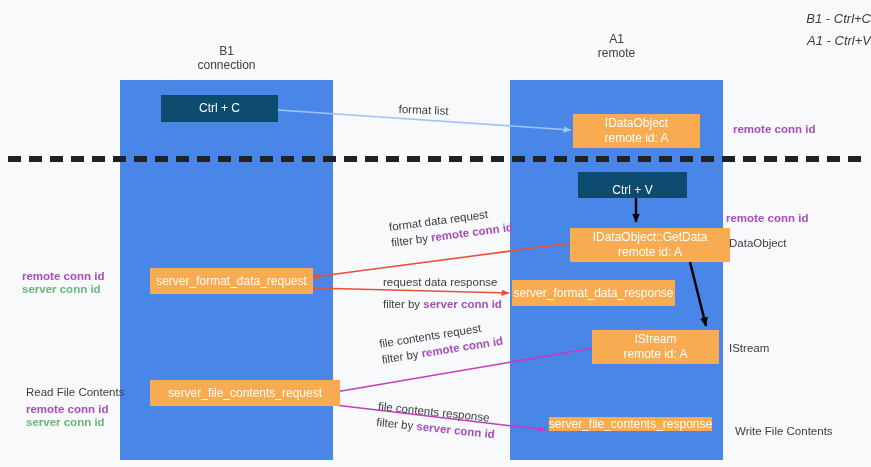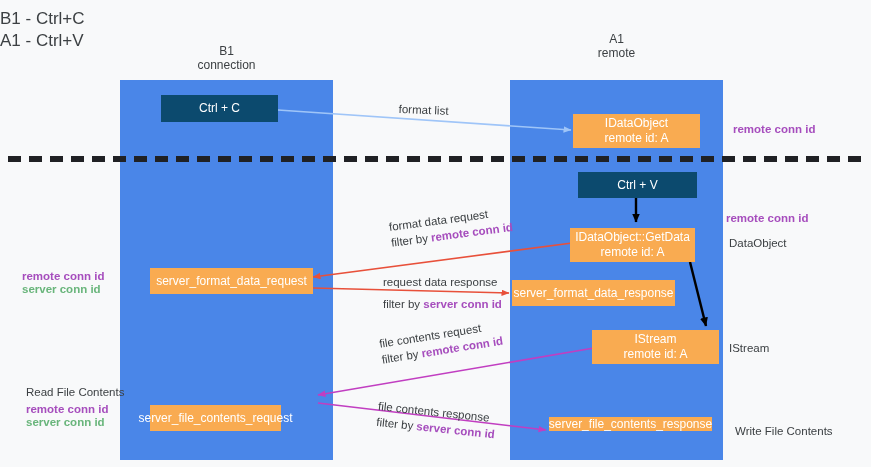--- a/index.html
+++ b/index.html
@@ -15,22 +15,22 @@
   .lane{position:absolute;background:#4a86e8;}
   #lane-b1{left:120px;top:80px;width:213px;height:380px;}
   #lane-a1{left:510px;top:80px;width:213px;height:380px;}
 
   
   .lane-head{position:absolute;text-align:center;font-size:12px;line-height:14px;color:#3c4043;}
   #head-b1{left:120px;top:44px;width:213px;}
   #head-a1{left:510px;top:32px;width:213px;}
 
   
-  #title{position:absolute;left:0;top:8px;width:871px;text-align:left;
-         font-size:17px;line-height:22px;color:#3c4043;}
+  #title{position:absolute;left:0;top:8px;width:871px;text-align:right;
+         font-size:13px;line-height:22px;color:#3c4043;font-style:italic;}
 
   
   #divider{position:absolute;left:8px;top:156px;width:855px;height:6px;
      background-image:repeating-linear-gradient(to right,#202124 0,#202124 13px,transparent 13px,transparent 21px);}
 
   
   .node{position:absolute;box-sizing:border-box;display:flex;flex-direction:column;
         align-items:center;justify-content:center;color:#ffffff;font-size:12px;
         line-height:15px;text-align:center;}
   .green{background:#0c4a6e;}
@@ -122,43 +122,43 @@
 
   <div class="node green" style="left:161px;top:95px;width:117px;height:27px;">
     <div>Ctrl + C</div>
   </div>
 
   <div class="node orange" style="left:573px;top:114px;width:127px;height:34px;">
     <div>IDataObject</div>
     <div class="l2">remote id: A</div>
   </div>
 
-  <div class="node green" style="left:578px;top:172px;width:119px;height:26px;">
+  <div class="node green" style="left:578px;top:172px;width:109px;height:26px;justify-content:flex-end;">
     <div>Ctrl + V</div>
   </div>
 
-  <div class="node orange" style="left:570px;top:228px;width:125px;height:34px;">
+  <div class="node orange" style="left:570px;top:228px;width:160px;height:34px;">
     <div>IDataObject::GetData</div>
     <div class="l2">remote id: A</div>
   </div>
 
   <div class="node orange" style="left:150px;top:268px;width:163px;height:26px;">
     <div>server_format_data_request</div>
   </div>
 
   <div class="node orange" style="left:512px;top:280px;width:163px;height:26px;">
     <div>server_format_data_response</div>
   </div>
 
   <div class="node orange" style="left:592px;top:330px;width:127px;height:34px;">
     <div>IStream</div>
     <div class="l2">remote id: A</div>
   </div>
 
-  <div class="node orange" style="left:150px;top:405px;width:131px;height:26px;">
+  <div class="node orange" style="left:150px;top:380px;width:190px;height:26px;">
     <div>server_file_contents_request</div>
   </div>
 
   <div class="node orange" style="left:549px;top:417px;width:163px;height:14px;">
     <div>server_file_contents_response</div>
   </div>
 
   <div class="edge-label" style="left:399px;top:101px;transform:rotate(2.2deg);">
     <div>format list</div>
   </div>

